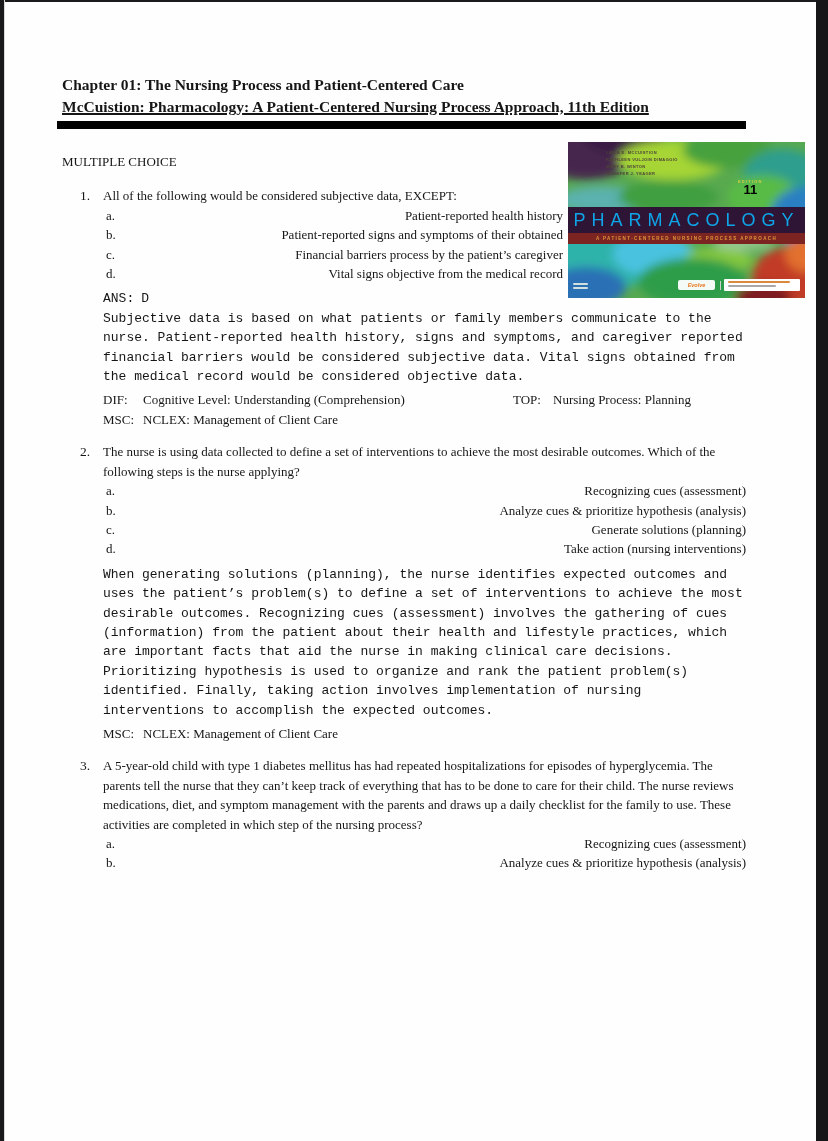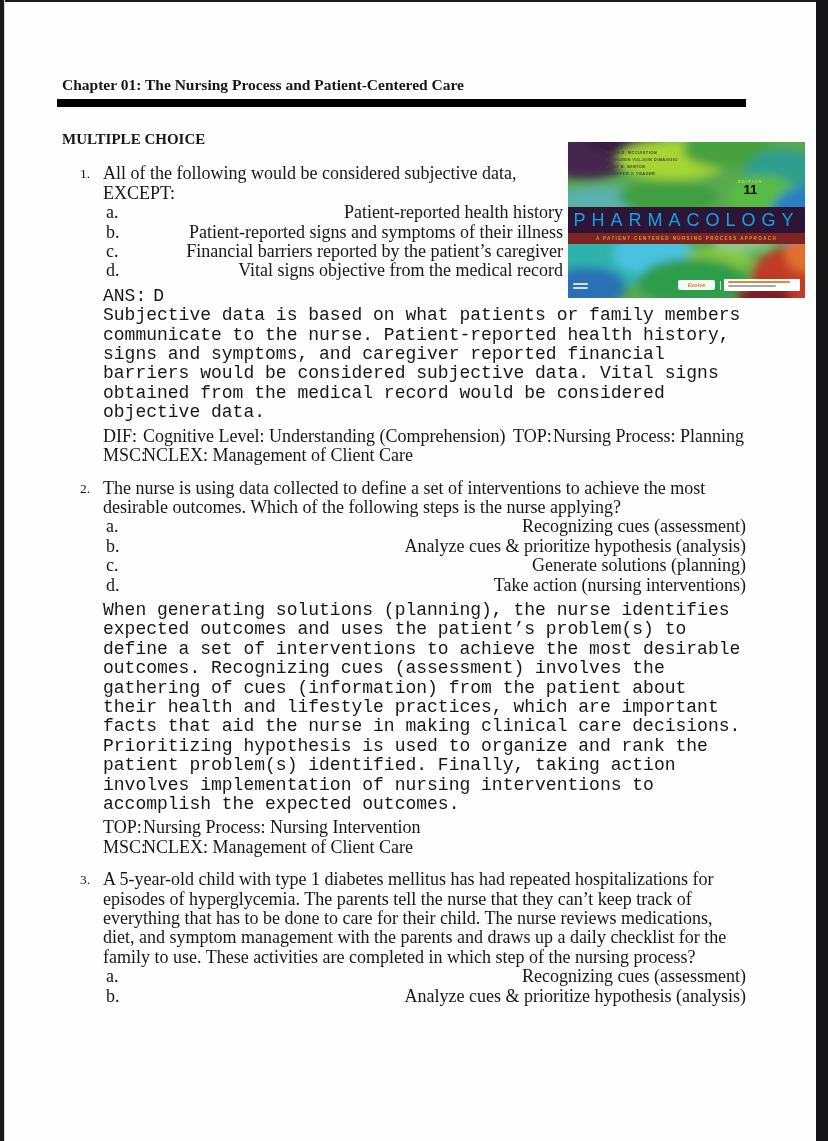--- a/index.html
+++ b/index.html
@@ -11,27 +11,27 @@
   .edge-top  { position:absolute; top:0; left:0; right:0; height:2px; background:#1b1b1d; }
   .edge-left { position:absolute; top:0; left:0; bottom:0; width:5px; background:#19191b; border-right:1px solid #d9d9d9; }
   .edge-right{ position:absolute; top:0; right:0; bottom:0; width:12px; background:#161618; }
 
   .content { position:absolute; left:62px; top:74px; width:684px; }
 
   .title { font-weight:bold; font-size:15.5px; line-height:22px; white-space:nowrap; }
   .title.u { text-decoration:underline; text-decoration-thickness:1.5px; }
   .header-bar { height:8px; background:#000; width:689px; margin-left:-5px; margin-top:3px; }
 
-  .section-label { margin-top:23px; font-weight:bold; font-size:15px; line-height:19.4px; }
+  .section-label { margin-top:23px; font-weight:normal; font-size:13px; line-height:19.4px; }
 
   .qlist { margin-top:15px; }
   .question { display:flex; margin-top:13px; }
   .question:first-child { margin-top:0; }
   .q-num  { flex:none; width:23px; margin-left:18px; font-size:13.5px; line-height:19.4px; }
-  .q-body { flex:1; font-size:18px; line-height:19.4px; }
+  .q-body { flex:1; font-size:13px; line-height:19.4px; }
   .narrow { max-width:460px; }
   .opt { display:flex; margin-left:3px; }
   .opt-letter { flex:none; width:24px; }
   .opt-text { flex:1;text-align:right; }
   .answer-block { margin-top:6px;font-family:Liberation Mono, monospace; }
   .ans-letter { margin-left:7px; }
   .tags { margin-top:4px; }
   .tag-label { display:inline-block; width:40px; }
   .tag-pair-wide { display:inline-block; width:410px; }
 
@@ -117,43 +117,44 @@
     <div class="evolve-div"></div>
     <div class="evolve-box">
         <i class="l1"></i>
         <i class="l2"></i>
       </div>
   </div>
 
   <div class="content">
     <div class="doc-header">
       <div class="title">Chapter 01: The Nursing Process and Patient-Centered Care</div>
+      <div class="title u">McCuistion: Pharmacology: A Patient-Centered Nursing Process Approach, 11th Edition</div>
       <div class="header-bar"></div>
     </div>
 
     <div class="section-label">MULTIPLE CHOICE</div>
 
     <div class="qlist">
 
       <div class="question">
         <div class="q-num">1.</div>
         <div class="q-body">
           <div class="q-stem narrow">All of the following would be considered subjective data, EXCEPT:</div>
           <div class="opts narrow">
             <div class="opt">
                 <span class="opt-letter">a.</span>
                 <span class="opt-text">Patient-reported health history</span>
               </div>
             <div class="opt">
                 <span class="opt-letter">b.</span>
-                <span class="opt-text">Patient-reported signs and symptoms of their illness</span>
+                <span class="opt-text">Patient-reported signs and symptoms of their obtained</span>
               </div>
             <div class="opt">
                 <span class="opt-letter">c.</span>
-                <span class="opt-text">Financial barriers reported by the patient’s caregiver</span>
+                <span class="opt-text">Financial barriers process by the patient’s caregiver</span>
               </div>
             <div class="opt">
                 <span class="opt-letter">d.</span>
                 <span class="opt-text">Vital signs objective from the medical record</span>
               </div>
           </div>
           <div class="answer-block">
             <div><span class="ans-label">ANS:</span><span class="ans-letter">D</span></div>
             <div class="rationale">Subjective data is based on what patients or family members communicate to the nurse. Patient-reported health history, signs and symptoms, and caregiver reported financial barriers would be considered subjective data. Vital signs obtained from the medical record would be considered objective data.</div>
           </div>
@@ -187,21 +188,20 @@
               </div>
             <div class="opt">
                 <span class="opt-letter">d.</span>
                 <span class="opt-text">Take action (nursing interventions)</span>
               </div>
           </div>
           <div class="answer-block">
             <div class="rationale">When generating solutions (planning), the nurse identifies expected outcomes and uses the patient’s problem(s) to define a set of interventions to achieve the most desirable outcomes. Recognizing cues (assessment) involves the gathering of cues (information) from the patient about their health and lifestyle practices, which are important facts that aid the nurse in making clinical care decisions. Prioritizing hypothesis is used to organize and rank the patient problem(s) identified. Finally, taking action involves implementation of nursing interventions to accomplish the expected outcomes.</div>
           </div>
           <div class="tags">
-            <div><span class="tag-label">TOP:</span><span>Nursing Process: Nursing Intervention</span></div>
             <div><span class="tag-label">MSC:</span><span>NCLEX: Management of Client Care</span></div>
           </div>
         </div>
       </div>
 
       <div class="question">
         <div class="q-num">3.</div>
         <div class="q-body">
           <div class="q-stem">A 5-year-old child with type 1 diabetes mellitus has had repeated hospitalizations for episodes of hyperglycemia. The parents tell the nurse that they can’t keep track of everything that has to be done to care for their child. The nurse reviews medications, diet, and symptom management with the parents and draws up a daily checklist for the family to use. These activities are completed in which step of the nursing process?</div>
           <div class="opts">

